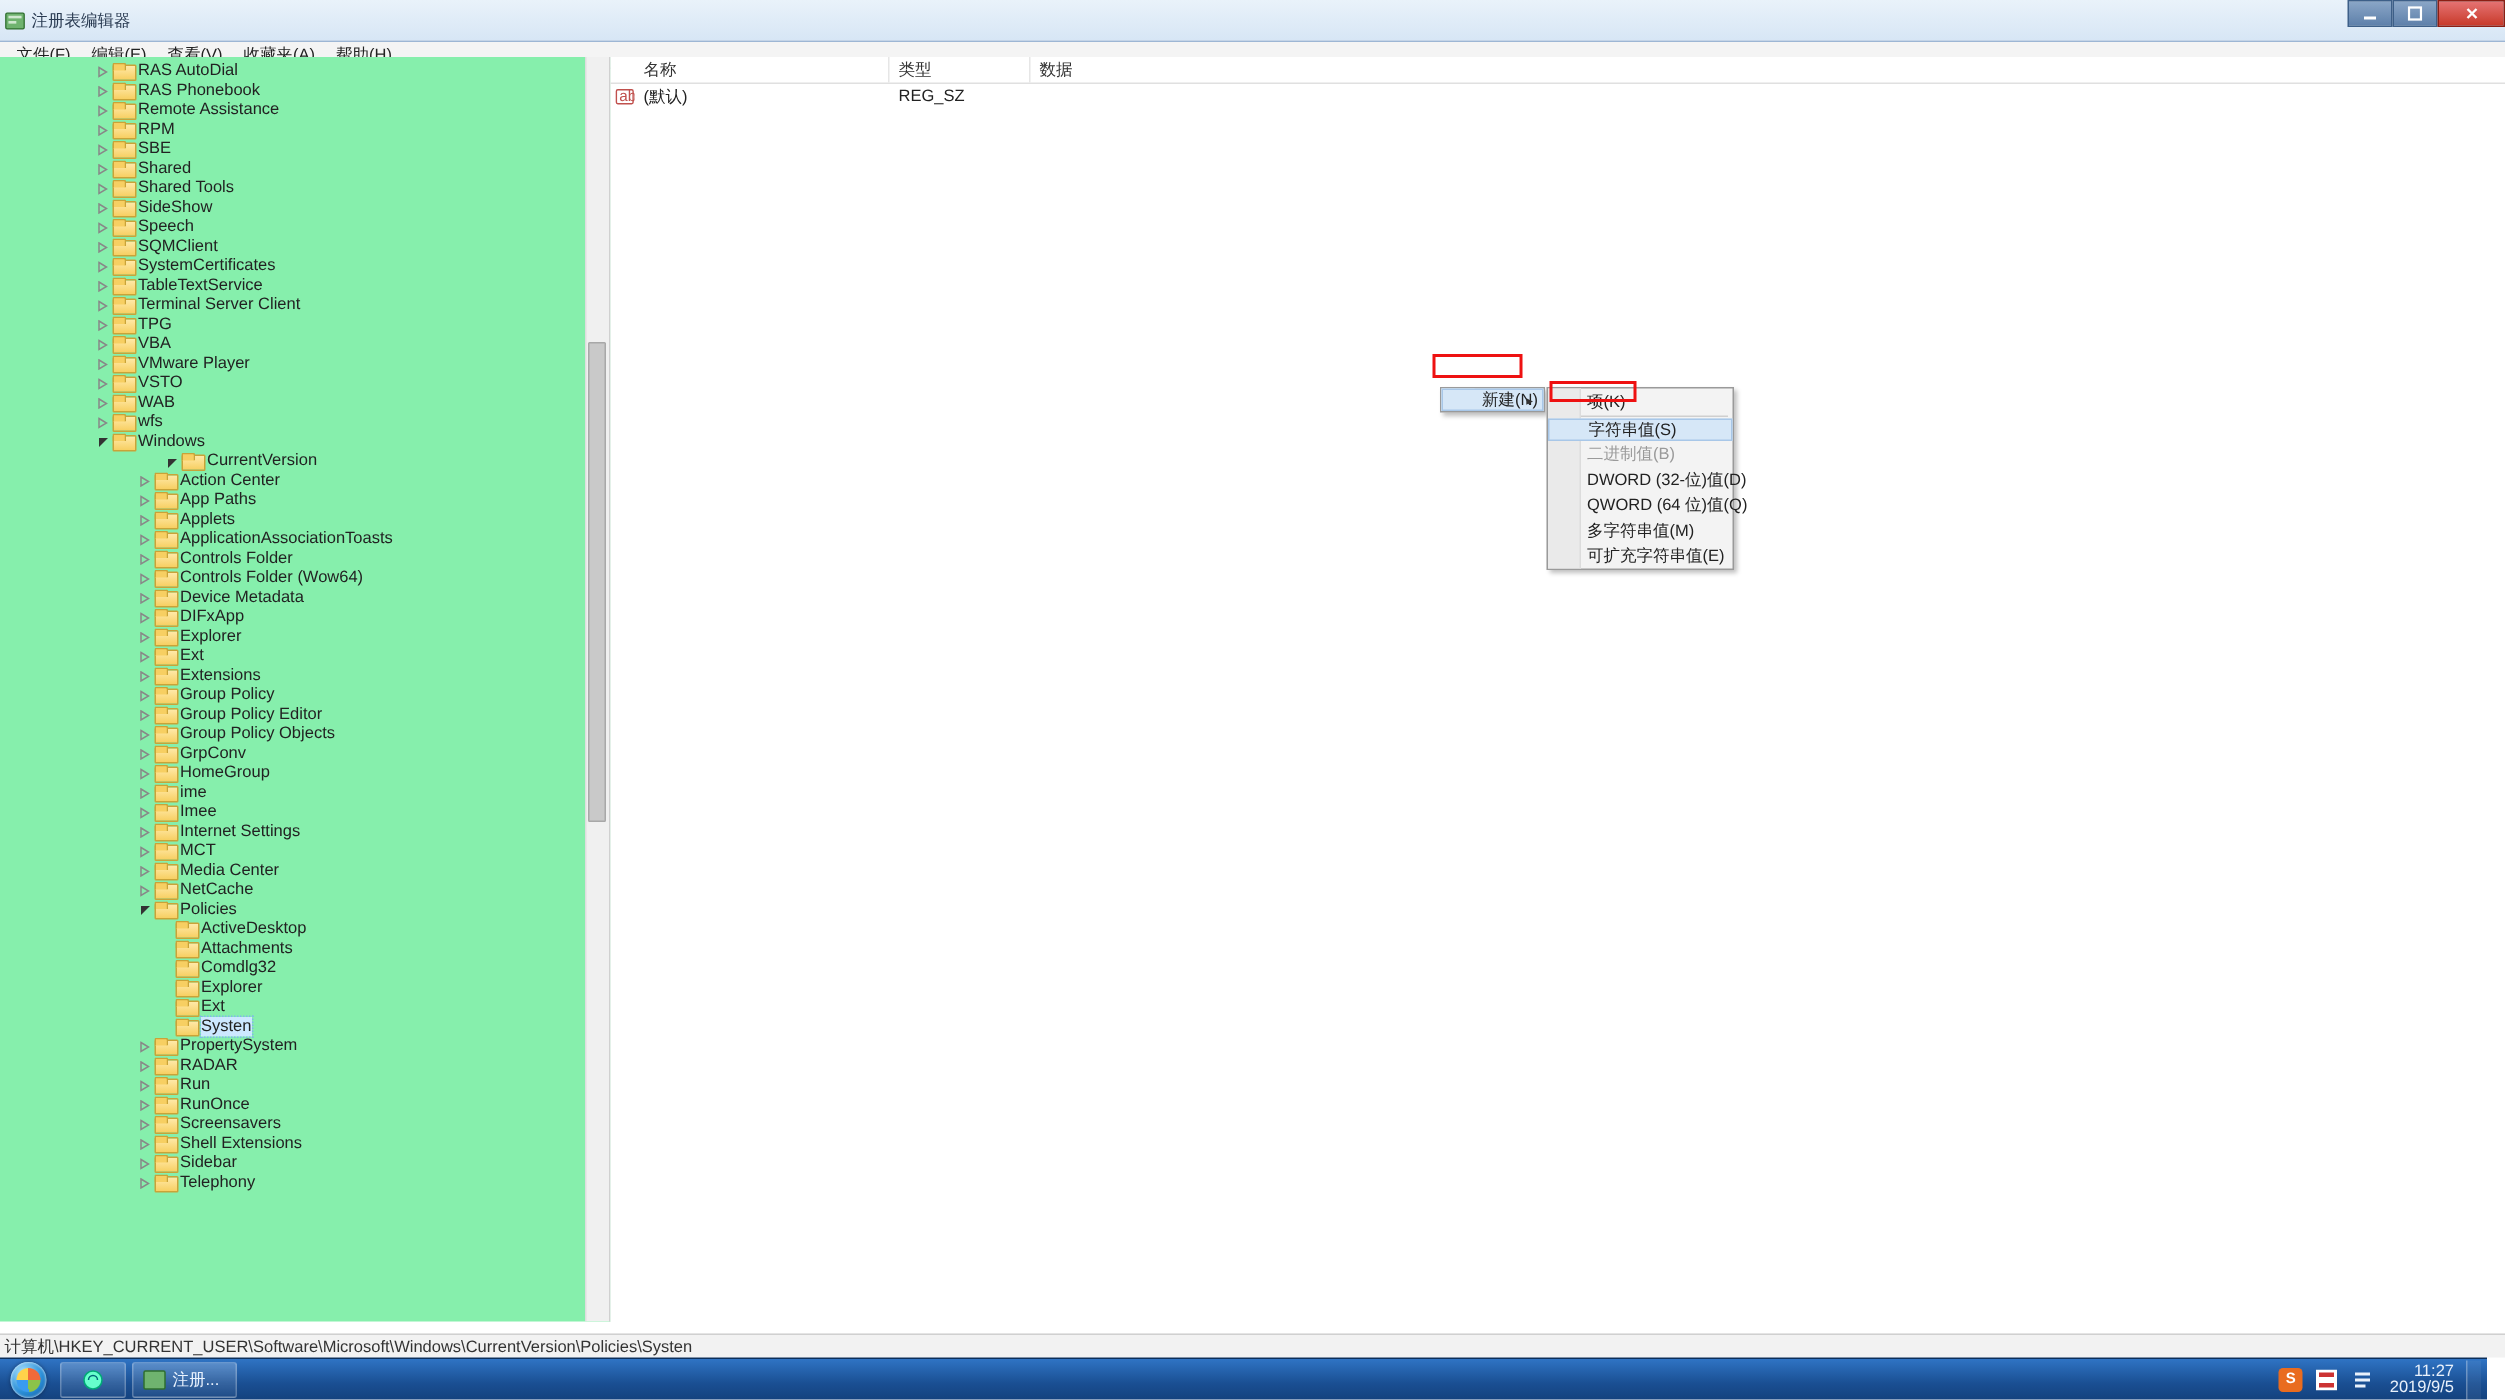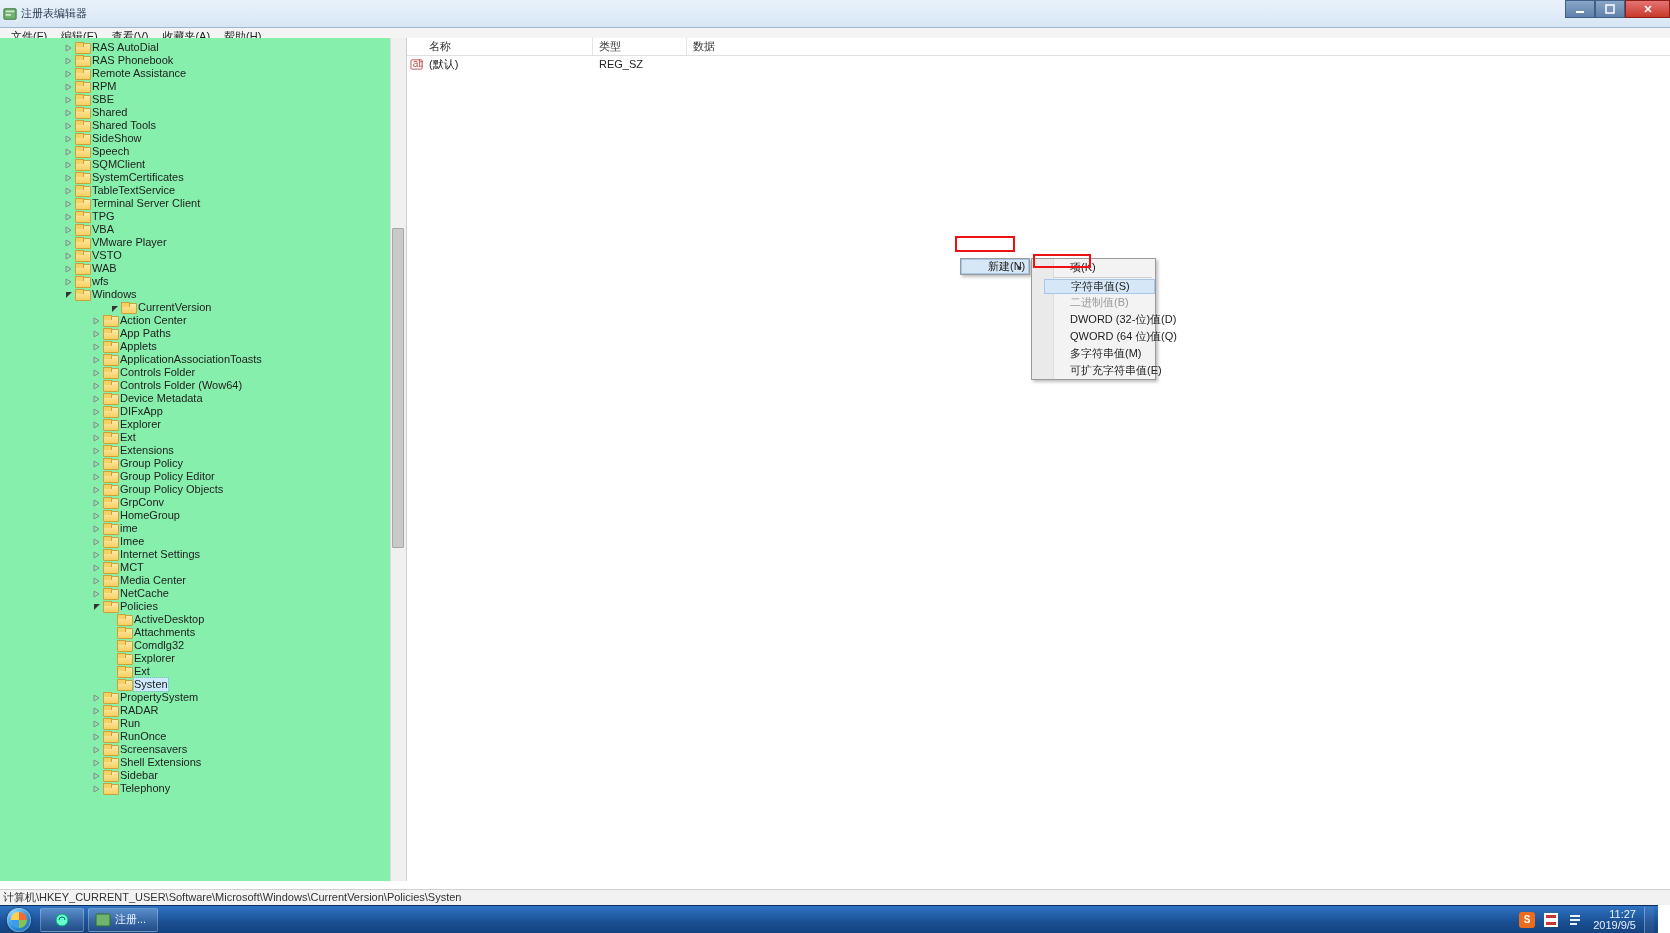--- a/index.html
+++ b/index.html
@@ -57,21 +57,21 @@
 .cell.c-name{ width:170px; }
 .cell.c-type{ width:94px; }
 .cell.c-data{ flex:1; }
 
 
 .ctx { position:absolute; background:#f3f3f3; border:1px solid #9a9a9a; box-shadow:2px 2px 3px rgba(0,0,0,.25);margin-top:20px; }
 .ctx .row { height:17px; display:flex; align-items:center; padding: 0 18px 0 26px; color:#222; white-space:nowrap; position:relative; }
 .ctx .row .arrow { position:absolute; right:6px; top:50%; transform:translateY(-50%); font-size:9px; color:#333; }
 .ctx .row.hl { background:#d6e7f7; border:1px solid #a8c7e8; height:15px; }
 .ctx.primary { left:553px; top:200px; width:70px; }
-.ctx.sub { left:624px; top:200px; width:125px;padding-left:12px; }
+.ctx.sub { left:624px; top:200px; width:125px; }
 .redbox { position:absolute; border:2px solid #e11; pointer-events:none; }
 .rb1 { left:548px; top:198px; width:60px; height:16px; }
 .rb2 { left:626px; top:216px; width:58px; height:14px; }
 .ctx .sep { height:1px; margin:1px 3px; background:#cfcfcf; }
 .ctx .gutter { position:absolute; left:0; top:0; bottom:0; width:22px; background:#eaeaea; border-right:1px solid #dcdcdc;}
 .ctx .row.dis { color:#9a9a9a; }
 
 
 .statusbar { position:absolute; left:0; right:0; bottom:0; height:16px; background:#f2f2f2; border-top:1px solid #d0d0d0; color:#333; padding-left:3px; display:flex; align-items:center;}
 

